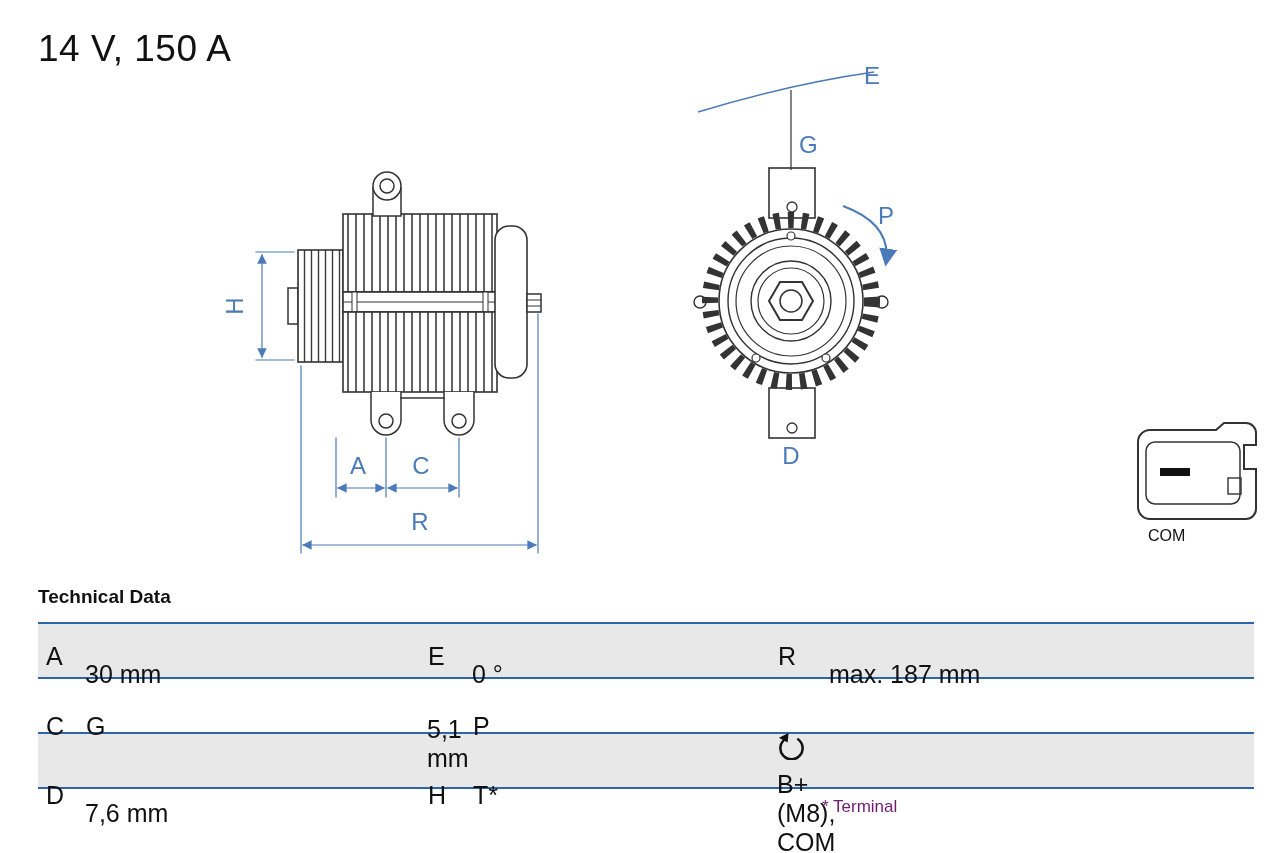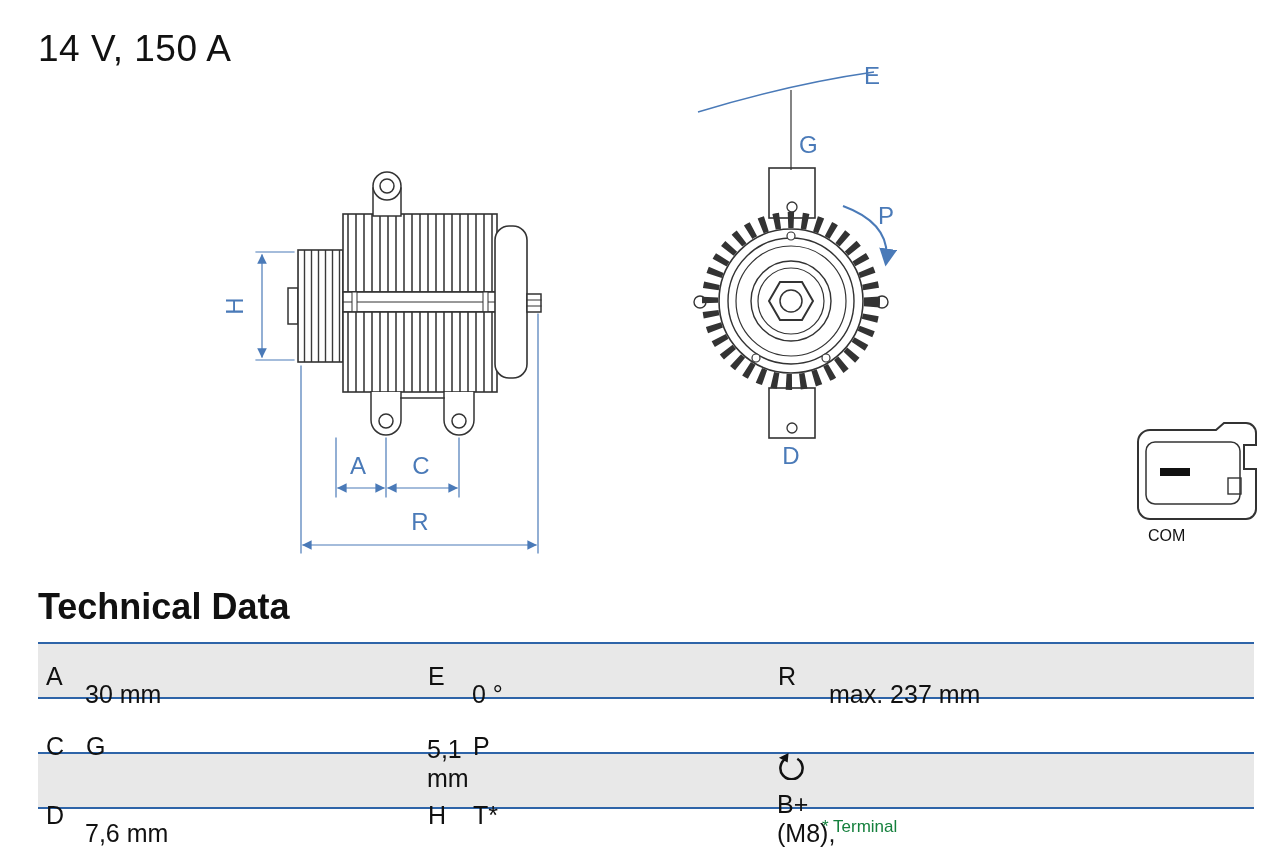--- a/index.html
+++ b/index.html
@@ -5,35 +5,35 @@
   html,body{margin:0;padding:0;}
   body{
     width:1280px;height:853px;background:#ffffff;position:relative;overflow:hidden;
     font-family:"Liberation Sans", sans-serif;color:#111;
   }
   .page-title{
     position:absolute;left:38px;top:22px;font-size:37px;letter-spacing:0.5px;color:#111;margin-top:6px;
   }
   svg.diagram{position:absolute;left:0;top:0;}
   .tech{position:absolute;left:38px;top:586px;width:1216px;}
-  .tech h2{margin:0 0 14px 0;font-size:36px;font-weight:bold;color:#111;}
+  .tech h2{margin:0 0 14px 0;font-size:19px;font-weight:bold;color:#111;}
   .ttable{width:1216px;}
   .trow{
     display:grid;
     grid-template-columns:40px 342px 45px 305px 52px 1fr;
     align-items:center;height:53px;
     border-top:2px solid #2e64a8;
     font-size:25px;
   }
   .trow:last-child{border-bottom:2px solid #2e64a8;}
   .trow.gray{background:#e8e8e8;}
   .k{padding-left:8px;}
   .v{padding-left:7px;display:flex;align-items:center;margin-top:36px;}
   .rot{width:29px;height:29px;margin-top:2px;}
-  .footnote{margin-left:784px;margin-top:8px;font-size:17px;color:#15803d;}
+  .footnote{margin-left:784px;margin-top:8px;font-size:17px;color:#701a75;}
   text.dim{fill:#4a7ab8;font-family:"Liberation Sans",sans-serif;font-size:24px;}
   .comlabel{fill:#111;font-family:"Liberation Sans",sans-serif;font-size:16px;}
 </style>
 </head>
 <body>
 
 <div class="page-title">14 V, 150 A</div>
 
 <svg class="diagram" width="1280" height="575" viewBox="0 0 1280 575">
   <defs>
@@ -156,21 +156,21 @@
 <section class="tech">
   <h2>Technical Data</h2>
 
   <div class="ttable">
     <div class="trow gray">
       <span class="k">A</span>
       <span class="v">30 mm</span>
       <span class="k">E</span>
       <span class="v">0 °</span>
       <span class="k">R</span>
-      <span class="v">max. 237 mm</span>
+      <span class="v">max. 187 mm</span>
     </div>
     <div class="trow">
       <span class="k">C</span>
       <span class="k">G</span>
       <span class="v">5,1 mm</span>
       <span class="k">P</span>
       <span class="v">
         <svg class="rot" viewBox="0 0 30 30">
           <path d="M 9,8 A 11.5,11.5 0 1 0 21,8" fill="none" stroke="#111" stroke-width="2.6"></path>
           <polygon points="2,7 12,2 11,12" fill="#111"></polygon>

